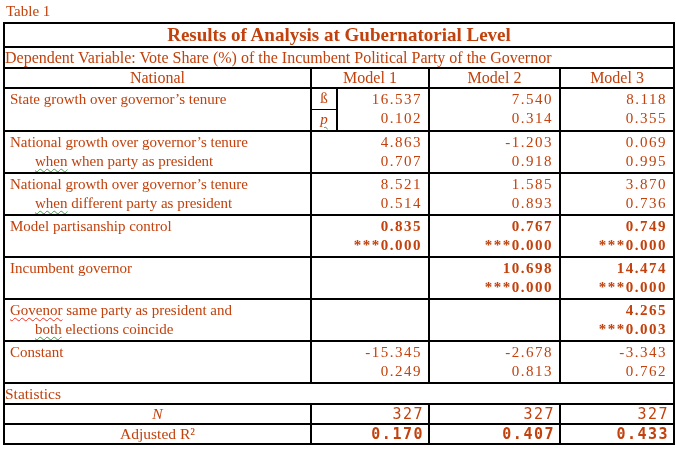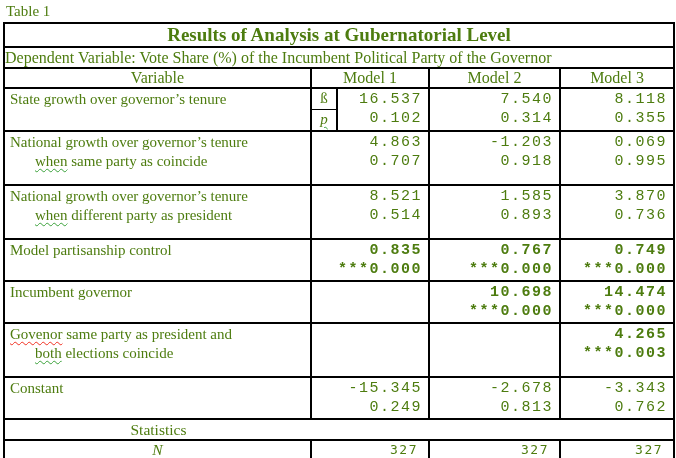--- a/index.html
+++ b/index.html
@@ -1,21 +1,21 @@
 <!DOCTYPE html>
 <html><head>
 <meta charset="utf-8">
 <style>
   html,body{margin:0;padding:0;background:#ffffff;}
   .page{
     position:relative;
     width:676px;height:458px;
     background:#ffffff;
     font-family:"Liberation Serif", serif;
-    color:#4d7c0f;
+    color:#c2410c;
     overflow:hidden;
   }
   .table-label{
     position:absolute;left:6px;top:2px;
     font-size:15px;line-height:18px;
   }
   table.results{
     position:absolute;left:3px;top:22px;
     width:670px;
     border-collapse:collapse;
@@ -34,45 +34,45 @@
   td.title{
     text-align:center;font-size:19px;height:22px;line-height:22px;
     font-weight:600;
   }
   td.depvar{
     text-align:left;font-size:16px;height:19px;line-height:19px;
   }
   td.hdr{
     text-align:center;font-size:16px;height:18px;line-height:18px;
   }
-  td.var{padding:1px 2px 13px 5px;font-size:15px;}
+  td.var{padding:1px 2px 1px 5px;font-size:15px;}
   .vline1,.vline2{line-height:19px;white-space:nowrap;}
   .vline2{padding-left:25px;}
   td.sym{
     text-align:center;font-size:15px;height:20px;line-height:19px;
     font-family:"Liberation Serif", serif;
   }
   td.symtop{border-bottom:1px solid #000;}
   td.symbot{border-top:1px solid #000;}
   td.num{
     text-align:right;
     padding:1px 6px 1px 16px;
-    font-family:Liberation Mono, monospace;
+    font-family:Liberation Serif, serif;
     font-size:15px;
   }
   .nline{line-height:19px;letter-spacing:1.5px;min-height:19px;white-space:nowrap;}
   .b{font-weight:bold;}
   .italic{font-style:italic;}
   td.statsec{height:19px;}
-  .statlabel{width:307px;text-align:center;font-size:15.5px;line-height:19px;}
+  .statlabel{width:307px;font-size:15.5px;line-height:19px;}
   td.statname{text-align:center;font-size:15.5px;height:18px;line-height:18px;}
   td.statnum{
-    text-align:right;padding:0 10px 0 0;
+    text-align:right;padding:0 4px 0 0;
     font-family:"DejaVu Sans Mono", monospace;
-    font-size:13px;line-height:18px;letter-spacing:1.5px;height:18px;
+    font-size:15px;line-height:18px;letter-spacing:1.5px;height:18px;
   }
   .sq-green{
     text-decoration-line:underline;
     text-decoration-style:wavy;
     text-decoration-color:#3aa13a;
     text-decoration-thickness:1px;
     text-underline-offset:2px;
   }
   .sq-red{
     text-decoration-line:underline;
@@ -101,21 +101,21 @@
     <tbody>
         <tr>
       <td class="title" colspan="5">Results of Analysis at Gubernatorial Level</td>
     </tr>
 
     <tr>
       <td class="depvar" colspan="5">Dependent Variable: Vote Share (%) of the Incumbent Political Party of the Governor</td>
     </tr>
 
     <tr>
-      <td class="hdr">Variable</td>
+      <td class="hdr">National</td>
       <td class="hdr" colspan="2">Model 1</td>
       <td class="hdr">Model 2</td>
       <td class="hdr">Model 3</td>
     </tr>
 
     <tr>
       <td class="var" rowspan="2">
         <div class="vline1">State growth over governor’s tenure</div>
       </td>
       <td class="sym symtop">ß</td>
@@ -132,21 +132,21 @@
         <div class="nline">0.355</div>
       </td>
     </tr>
     <tr>
       <td class="sym symbot"><span class="italic sq-green">p</span></td>
     </tr>
 
     <tr>
       <td class="var">
         <div class="vline1">National growth over governor’s tenure</div>
-        <div class="vline2"><span class="sq-green">when</span><span> same party as coincide</span></div>
+        <div class="vline2"><span class="sq-green">when</span><span> when party as president</span></div>
       </td>
       <td class="num" colspan="2">
         <div class="nline">4.863</div>
         <div class="nline">0.707</div>
       </td>
       <td class="num">
         <div class="nline">-1.203</div>
         <div class="nline">0.918</div>
       </td>
       <td class="num">

